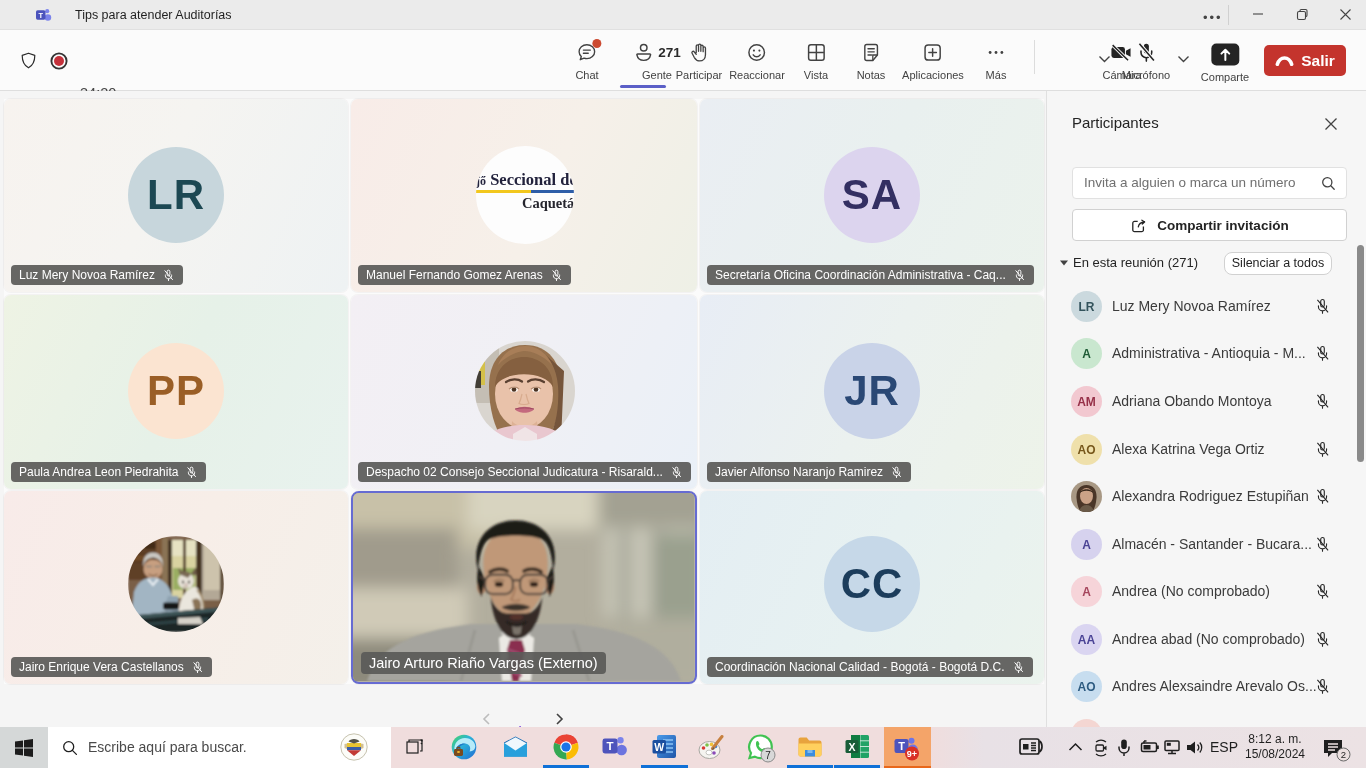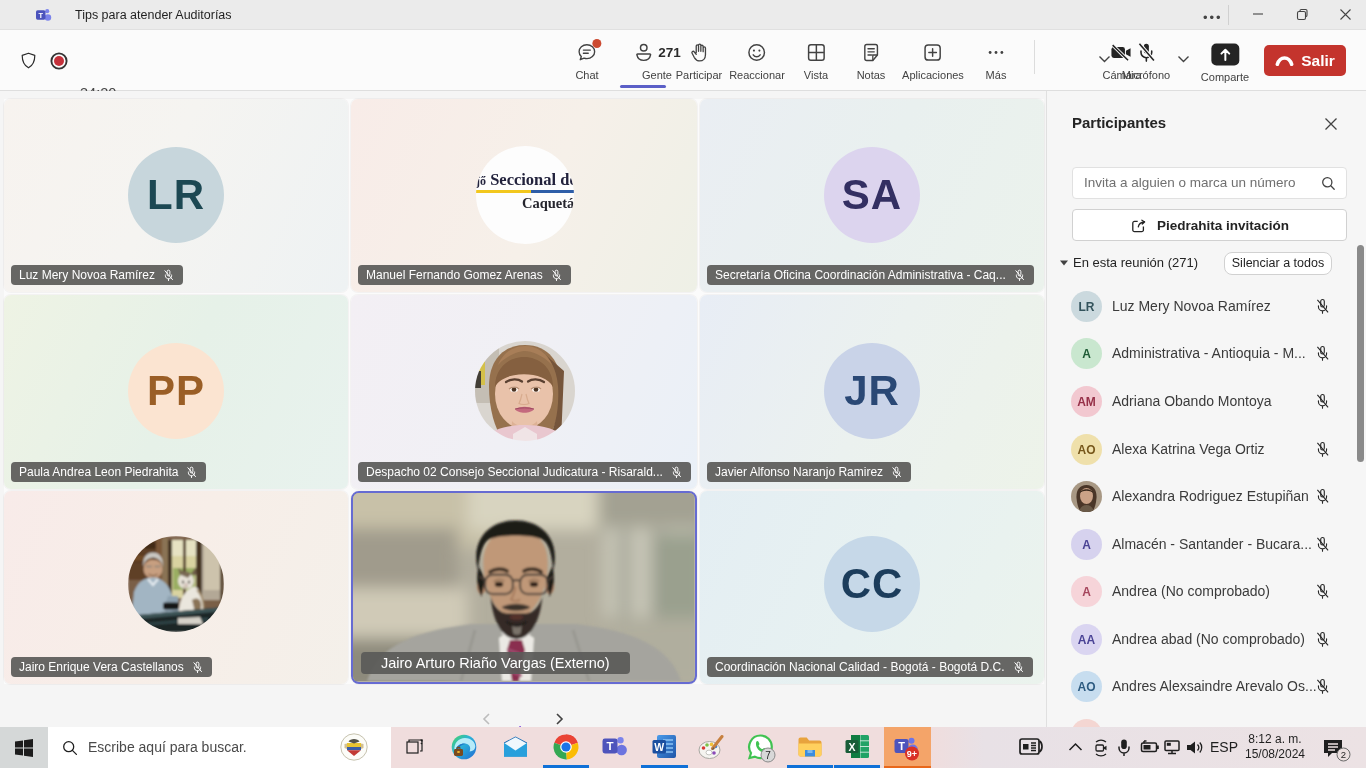--- a/index.html
+++ b/index.html
@@ -391,21 +391,21 @@
             <path d="M176 86.5 c4 -2.5 9 -2.5 12 -0.5" stroke="#8a6a50" stroke-width="1.4" fill="none"></path>
         <path d="M162 92 c-1 6 -3 11 -5 14 c3 2 8 2 10 0" stroke="#a57a5c" stroke-width="1.8" fill="none"></path>
         <path d="M135 103 C137 130 148 149 163 149 C178 149 189 130 191 103 C187 116 179 121 174 121 L152 121 C147 121 139 116 135 103 Z" fill="#342c27"></path>
         <path d="M147 114 c10 -4.5 22 -4.5 31 0 c-5 5.5 -26 5.5 -31 0 Z" fill="#3a322b"></path>
         <ellipse cx="163" cy="125" rx="7.5" ry="3.2" fill="#55302c"></ellipse>
         <path d="M158 134 c3 2.5 8 2.5 11 0 l-1.5 9 c-2.5 1.8 -5.5 1.8 -8 0 Z" fill="#7a736b"></path>
         <path d="M152 130 c6 5 16 5 22 0" stroke="#1f1a16" stroke-width="2" fill="none"></path>
           </g>
       </g>
     </svg>
-    <div class="tlabel" style="left:8px;bottom:8px;font-size:14.5px;padding:3px 20px;">Jairo Arturo Riaño Vargas (Externo)</div>
+    <div class="tlabel" style="left:8px;bottom:8px;font-size:14.5px;padding:3px 8px;">Jairo Arturo Riaño Vargas (Externo)</div>
   </div>
 
   <div class="tile" style="left:700px;top:400px;width:344px;height:193px;background:linear-gradient(115deg,#e4eef3,#e7f1f1 50%,#ebf3ed);">
     <div class="avatar" style="left:124px;top:45px;width:96px;height:96px;background:#c6d8e8;color:#1c3d5c;font-size:42px;">CC</div>
     <div class="tlabel">Coordinación Nacional Calidad - Bogotá - Bogotá D.C. <svg width="13" height="13" viewBox="0 0 20 20">
           <rect x="7.9" y="1.8" width="4.2" height="8.8" rx="2.1" fill="none" stroke="#fff" stroke-width="1.5"></rect>
           <path d="M5.2 9.2v1.1c0 2.7 2.1 4.8 4.8 4.8s4.8-2.1 4.8-4.8V9.2M10 15.1v2.7" fill="none" stroke="#fff" stroke-width="1.5" stroke-linecap="round"></path>
           <path d="M4 2.2l12.6 14.6" stroke="#fff" stroke-width="1.5"></path>
         </svg></div>
   </div>
@@ -416,39 +416,39 @@
           <path d="M9 2 L4 7 L9 12" fill="none" stroke="#bdbdbd" stroke-width="1.6"></path>
         </svg>
       <span style="font-size:15.5px;color:#6d28d9;margin-top:26px;">1/14</span>
       <svg width="14" height="14" viewBox="0 0 14 14">
           <path d="M5 2 L10 7 L5 12" fill="none" stroke="#424242" stroke-width="1.6"></path>
         </svg>
     </span>
   </div>
 </div>
 <div id="sidebar">
-  <div style="position:absolute;left:25px;top:23px;font-size:15px;font-weight:bold;color:#242424;">Participantes</div>
+  <div style="position:absolute;left:25px;top:23px;font-size:15px;font-weight:normal;color:#242424;">Participantes</div>
   <svg style="position:absolute;left:277px;top:26px;" width="14" height="14" viewBox="0 0 14 14">
       <path d="M1.5 1.5l11 11M12.5 1.5l-11 11" stroke="#424242" stroke-width="1.3"></path>
     </svg>
 
   <div style="position:absolute;left:25px;top:76px;width:275px;height:32px;background:#fff;border:1px solid #e1e1e1;border-radius:4px;">
     <div style="position:absolute;left:11px;top:7px;font-size:13.5px;color:#707070;">Invita a alguien o marca un número</div>
     <svg style="position:absolute;right:10px;top:8px;" width="15" height="15" viewBox="0 0 15 15">
         <circle cx="6.3" cy="6.3" r="4.6" fill="none" stroke="#424242" stroke-width="1.3"></circle>
         <path d="M9.8 9.8l3.4 3.4" stroke="#424242" stroke-width="1.3" stroke-linecap="round"></path>
       </svg>
   </div>
 
   <div style="position:absolute;left:25px;top:118px;width:275px;height:32px;background:#fff;border:1px solid #d1d1d1;border-radius:4px;display:flex;align-items:center;justify-content:center;gap:9px;">
     <svg width="18" height="17" viewBox="0 0 18 17">
         <path d="M13.4 9.5 v3.4 a1.7 1.7 0 0 1 -1.7 1.7 H4.5 a1.7 1.7 0 0 1 -1.7 -1.7 V6.1 a1.7 1.7 0 0 1 1.7 -1.7 h3.2" fill="none" stroke="#242424" stroke-width="1.3"></path>
         <path d="M8.3 9.8 C8.8 6.8 10.8 5.2 14.6 5 M14.6 5 L11.9 3.2 M14.6 5 L12.3 7.1" fill="none" stroke="#242424" stroke-width="1.3" stroke-linejoin="round" stroke-linecap="round"></path>
       </svg>
-    <span style="font-size:13.5px;color:#242424;font-weight:bold;">Piedrahita invitación</span>
+    <span style="font-size:13.5px;color:#242424;font-weight:bold;">Compartir invitación</span>
   </div>
 
   <svg style="position:absolute;left:12px;top:168px;" width="10" height="8" viewBox="0 0 10 8">
       <path d="M1 1.5h8L5 6.5Z" fill="#424242"></path>
     </svg>
   <div style="position:absolute;left:26px;top:164px;font-size:13px;color:#242424;">En esta reunión (271)</div>
   <div style="position:absolute;left:177px;top:161px;width:108px;height:23px;background:#fff;border:1px solid #d1d1d1;border-radius:8px;text-align:center;line-height:21px;font-size:12.5px;color:#242424;">Silenciar a todos</div>
   <div class="srow" style="top:192px;">
       <div class="sav" style="background:#cbd9de;color:#33535c;">LR</div>
       <div class="snm">Luz Mery Novoa Ramírez</div>

